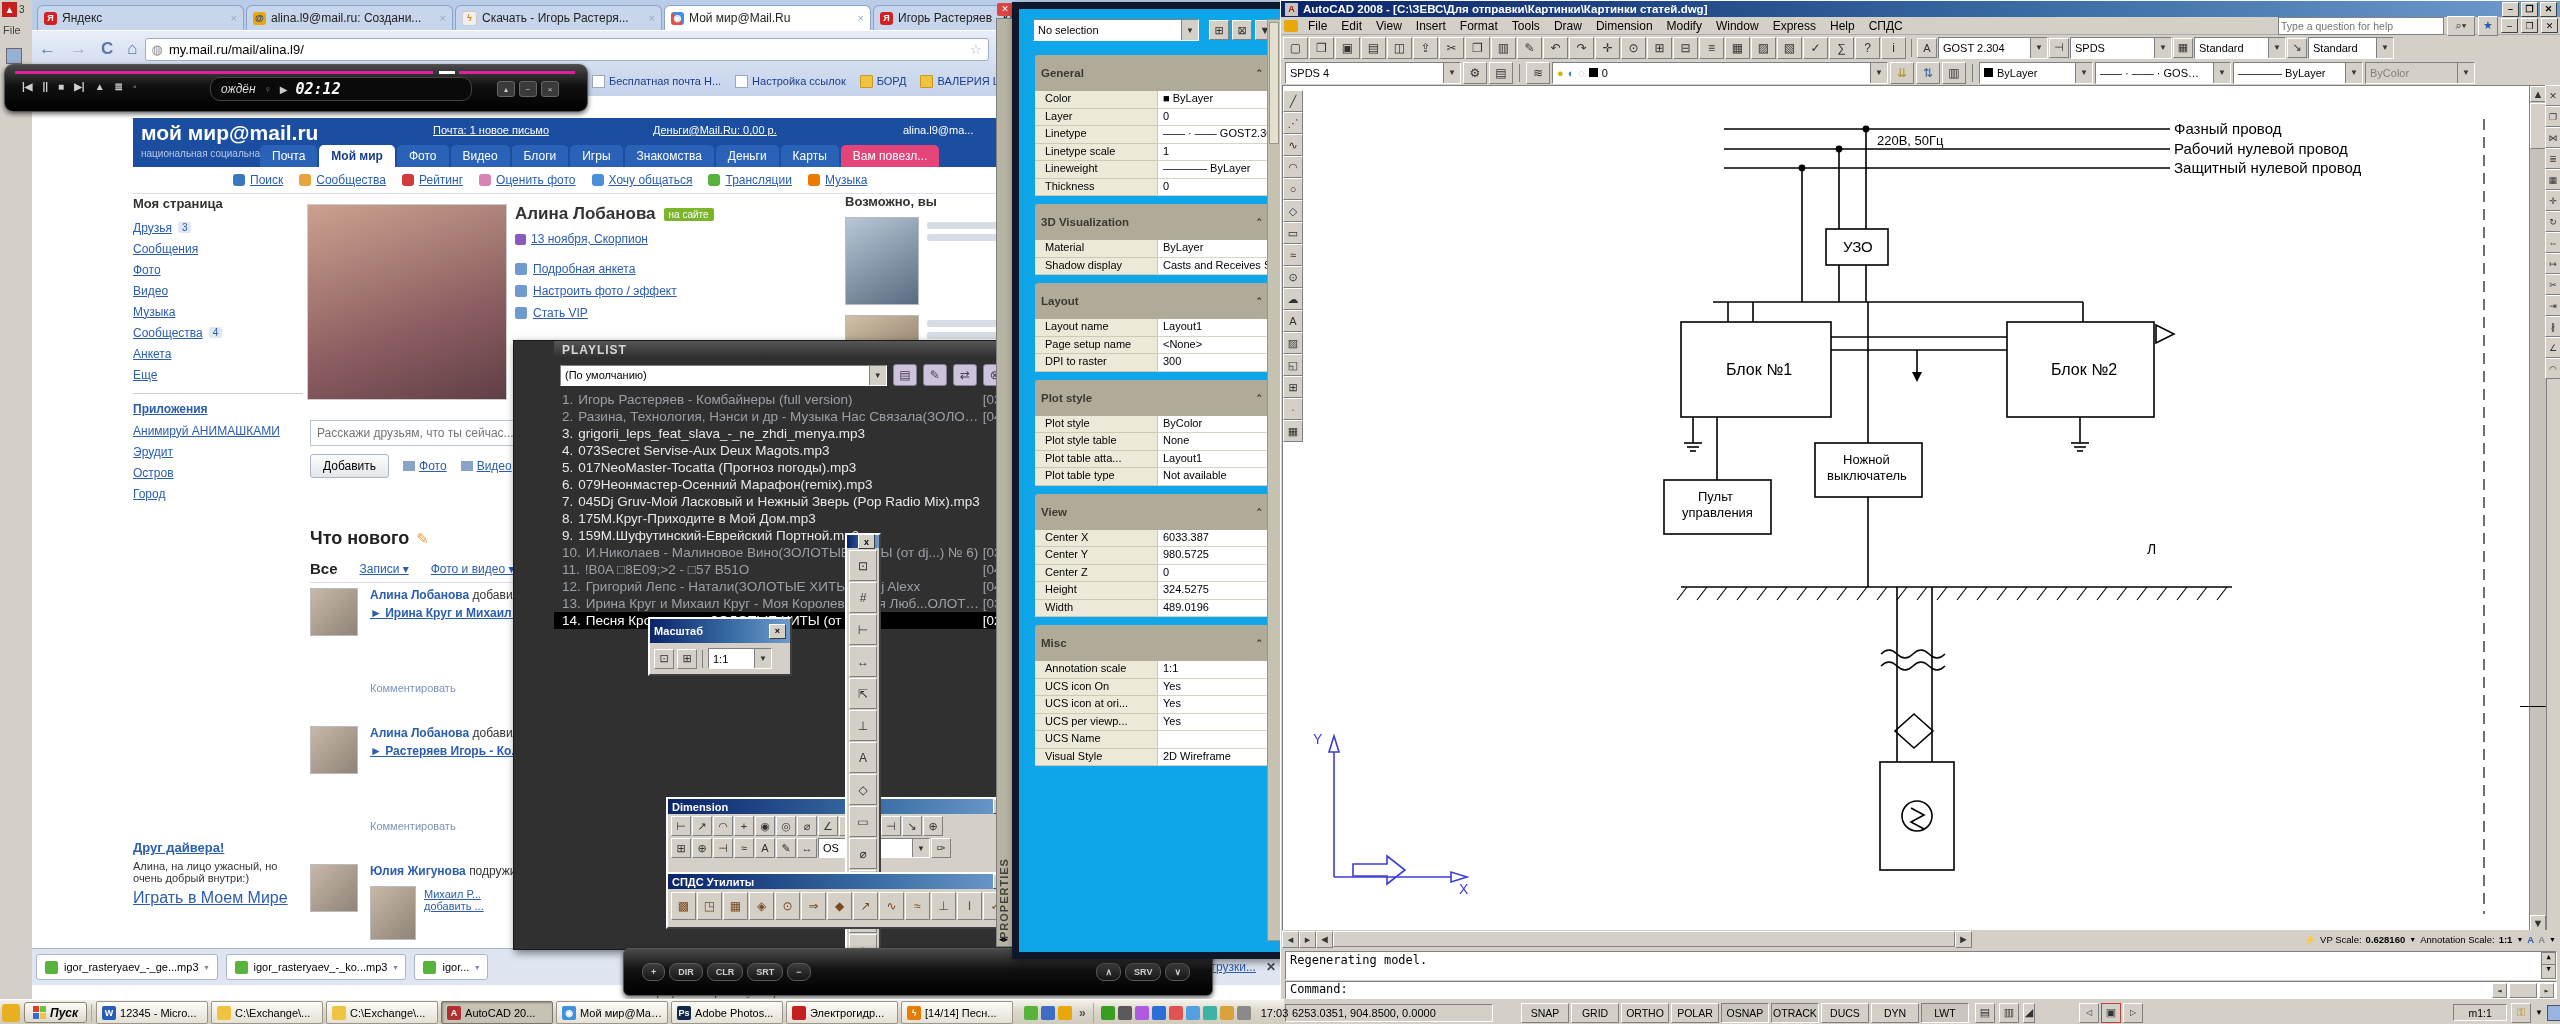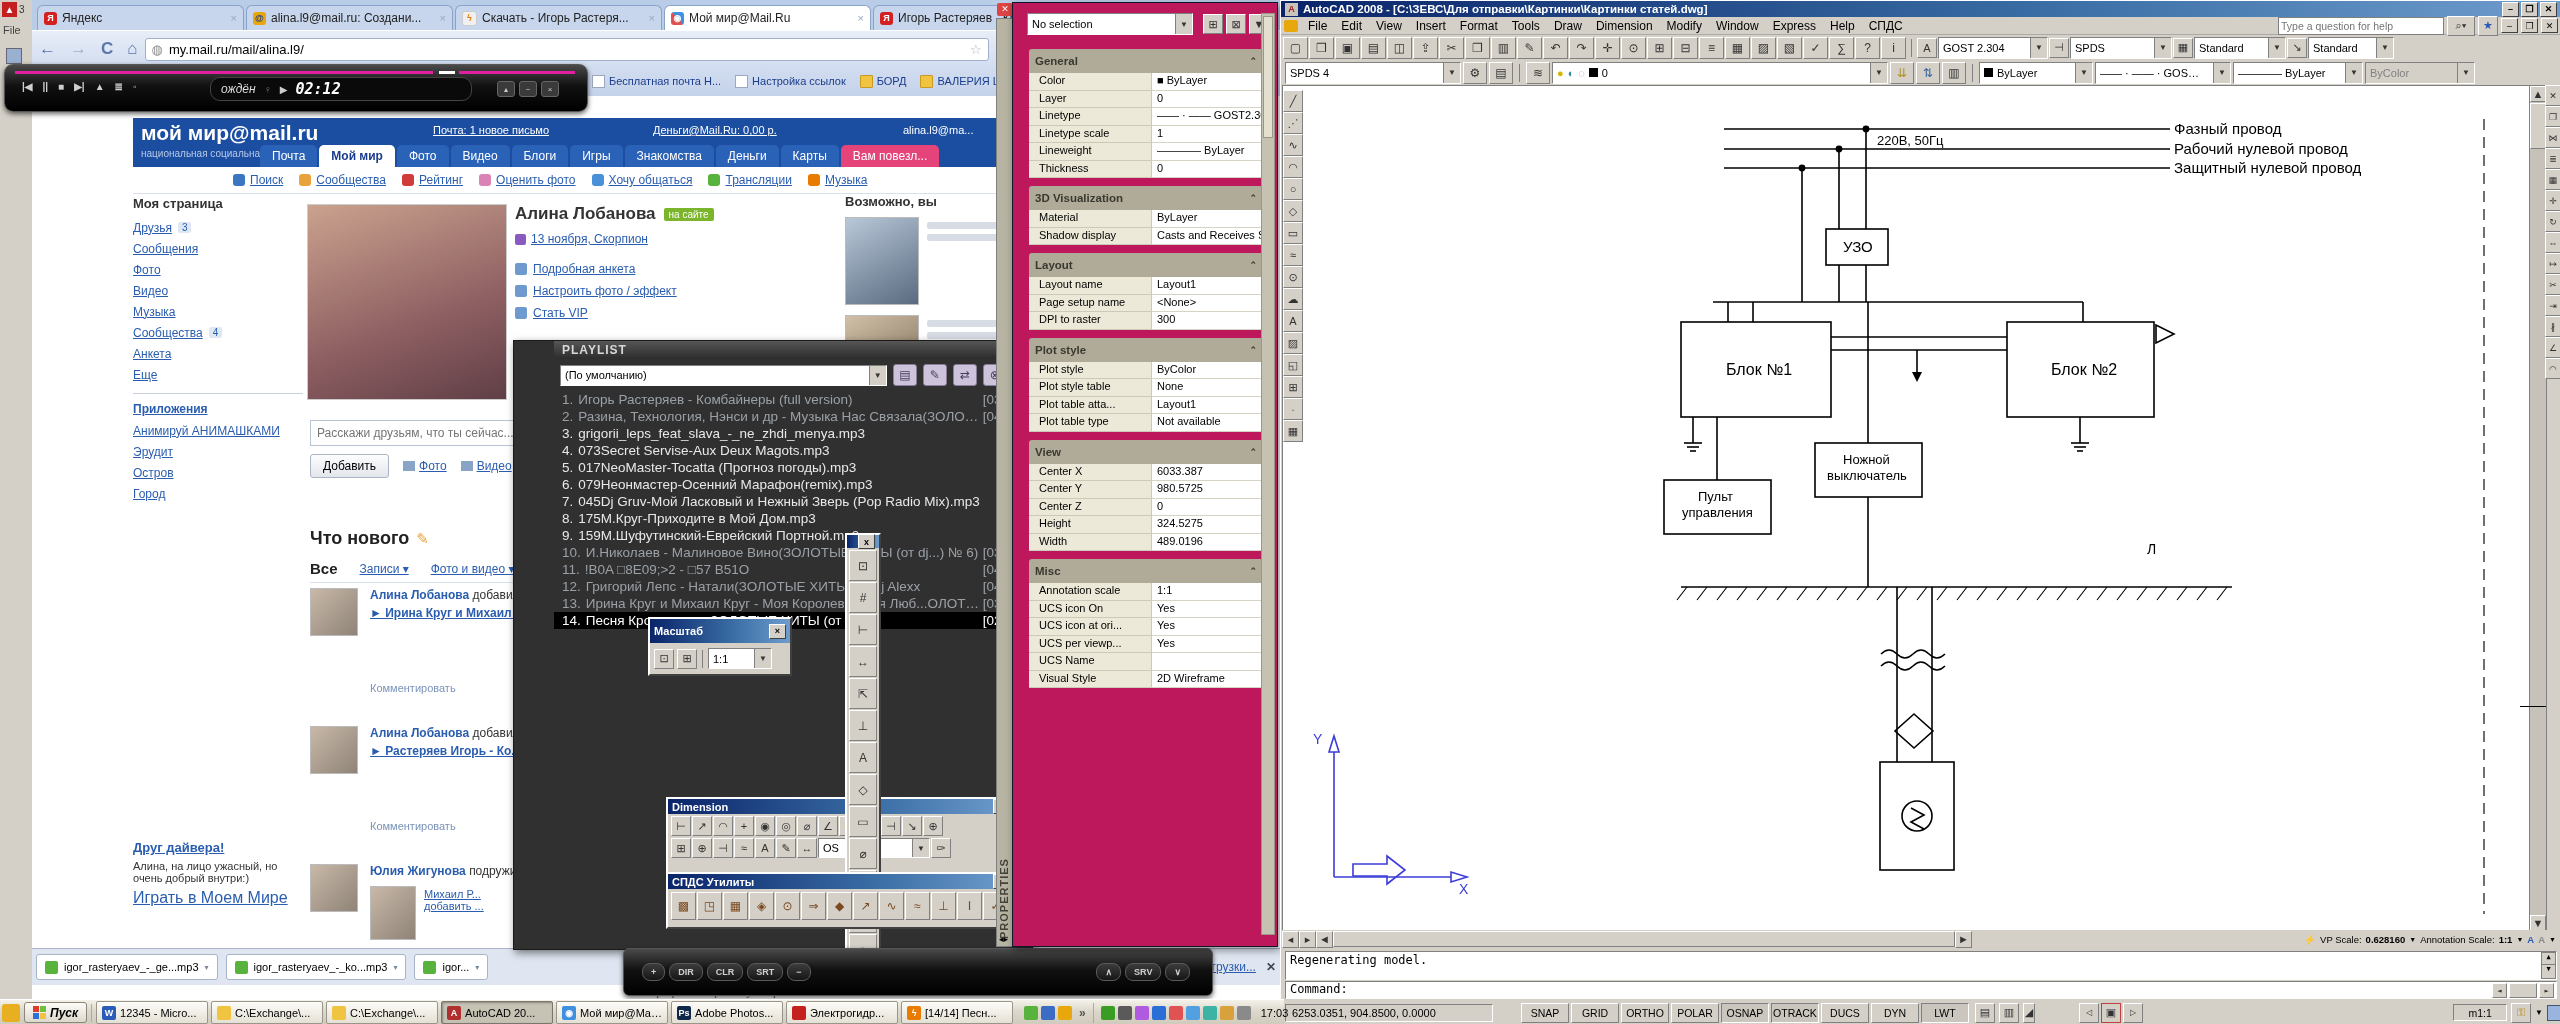--- a/index.html
+++ b/index.html
@@ -73,22 +73,22 @@
   .combo{background:#fff;border:1px solid;border-color:#808080 #fff #fff #808080;height:20px;
     display:flex;align-items:center;font-size:11px;padding-left:4px;position:relative;}
   .combo .arr{margin-left:auto;width:16px;height:100%;background:#d4d0c8;border-left:1px solid #808080;
     display:flex;align-items:center;justify-content:center;font-size:8px;color:#333;flex:none;}
   .menui{padding:2px 7px;font-size:12px;}
   .toggle{width:46px;height:18px;background:#d4d0c8;border:1px solid;border-color:#fff #808080 #808080 #fff;
     font-size:10.5px;display:inline-flex;align-items:center;justify-content:center;margin-right:2px;}
   .toggle.pressed{border-color:#808080 #fff #fff #808080;background:#cac6be;}
   .sunken{border:1px solid;border-color:#808080 #fff #fff #808080;background:#d4d0c8;}
   
-  .pal{background:#be185d;border:1px solid #0f172a;box-shadow:2px 3px 8px rgba(0,0,0,.45);}
-  .psec-h{background:#b0ab99;color:#3a3930;font-weight:bold;font-size:11.5px;height:24px;
+  .pal{background:#0ea5e9;border:7px solid #0f172a;box-shadow:2px 3px 8px rgba(0,0,0,.45);}
+  .psec-h{background:#b0ab99;color:#3a3930;font-weight:bold;font-size:11.5px;height:36px;
     display:flex;align-items:center;padding:0 6px;border-radius:3px 3px 0 0;margin-top:8px;}
   .psec-h .chv{margin-left:auto;font-size:9px;}
   .prow{display:flex;height:17.5px;font-size:11px;}
   .prow .pl{width:112px;background:#ece9d8;border-bottom:1px solid #cdc9b8;padding:1px 0 0 10px;
     overflow:hidden;white-space:nowrap;}
   .prow .pv{flex:1;background:#fff;border-bottom:1px solid #d8d4c4;border-left:1px solid #cdc9b8;
     padding:1px 0 0 5px;overflow:hidden;white-space:nowrap;}
   
   .taskbar{background:linear-gradient(#f4f2ea,#dbd7cb 45%,#cfcabc);border-top:1px solid #fff;}
   .tkbtn{height:21px;background:linear-gradient(#fdfcf8,#e4e0d4);border:1px solid #9a958a;border-radius:2px;

